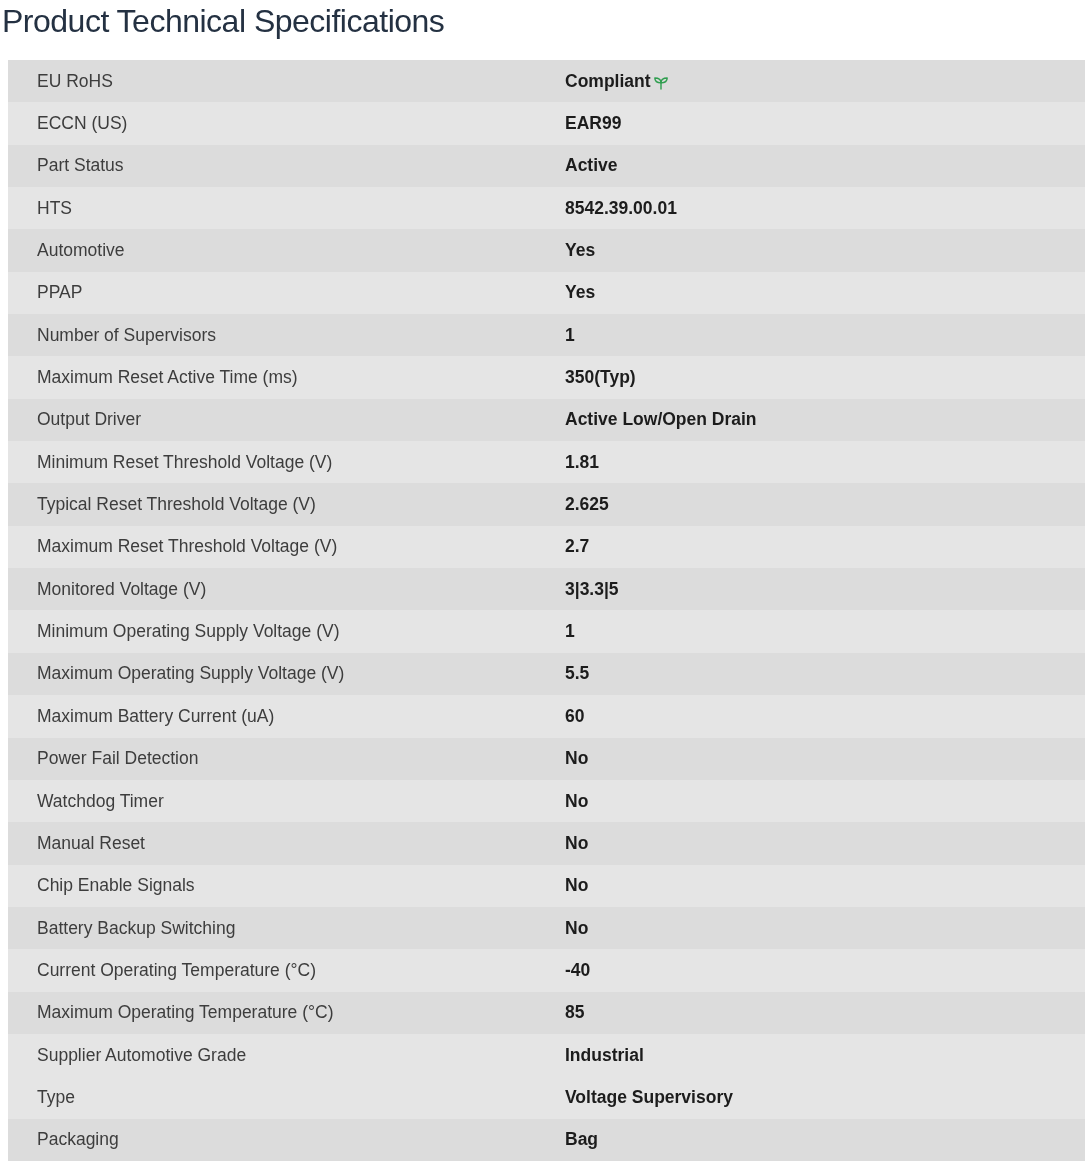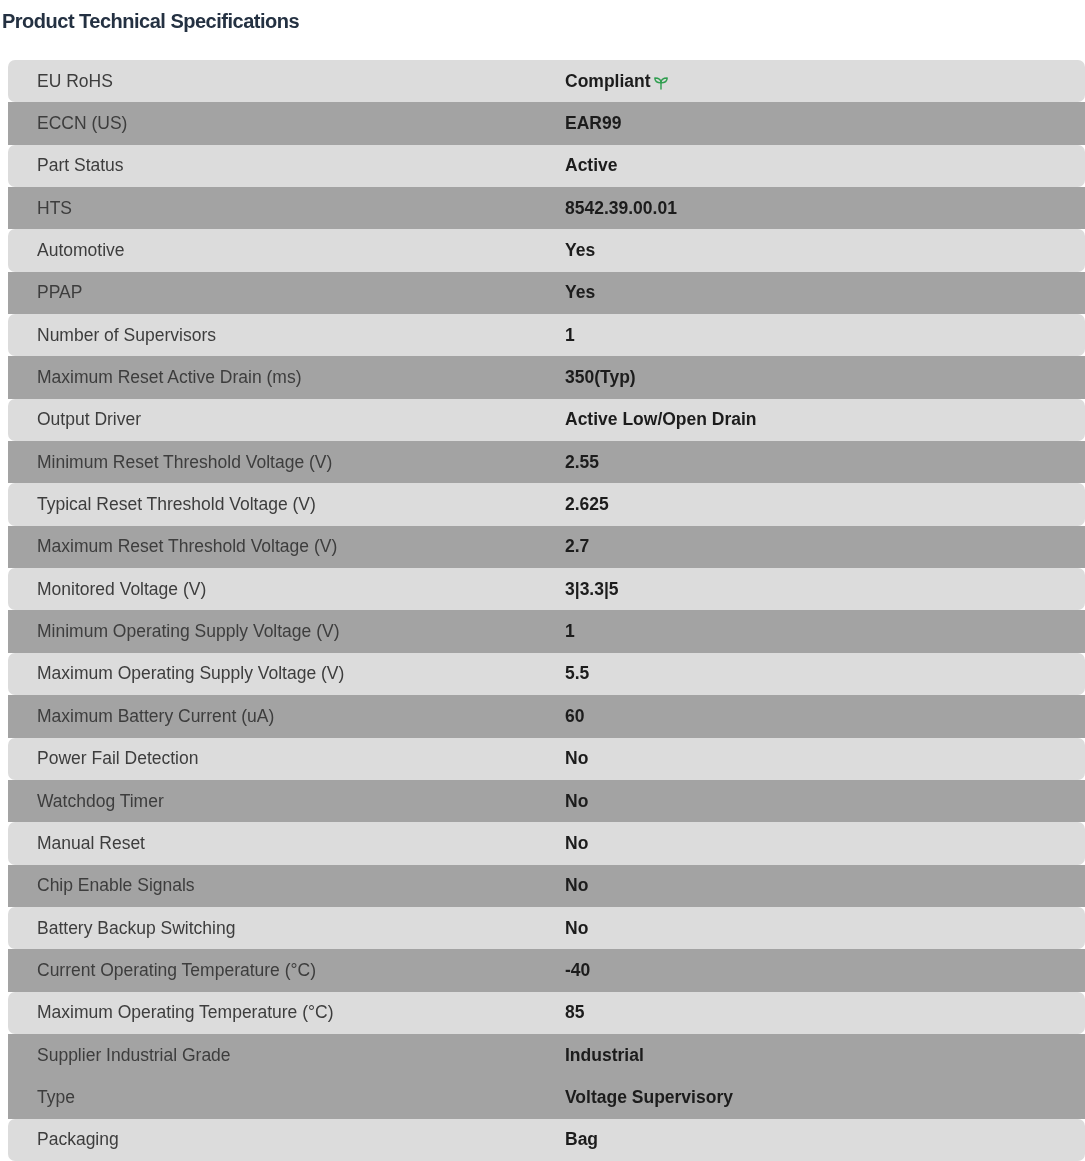--- a/index.html
+++ b/index.html
@@ -7,42 +7,41 @@
     padding: 0;
     background: #ffffff;
     width: 1085px;
     height: 1161px;
     overflow: hidden;
     font-family: "Liberation Sans", sans-serif;
   }
   .page-title {
     margin: 0 17px 20px 0;
     padding: 2px 0 0 2px;
-    font-size: 20px;
+    font-size: 32px;
     line-height: 38px;
-    font-weight: 700;
+    font-weight: 400;
     letter-spacing: -0.5px;
     color: var(--title-color, #243142);
   }
   .spec-table {
     width: 100%;
   }
   .row {
     box-sizing: border-box;
     height: 42.35px;
     margin-left: 8px;
     padding-left: 29px;
     display: grid;
     grid-template-columns: 528px 1fr;
     align-items: center;
-    background: #a3a3a3;
+    background: #e5e5e5;
   }
   .row.shaded {
     background: var(--shaded-color, #dcdcdc);
-    border-radius: 7px;
   }
   .cell.label {
     font-size: 17.5px;
     font-weight: 400;
     color: var(--label-color, #3d3d3d);
     white-space: nowrap;
   }
   .cell.value {
     display: flex;
     align-items: center;
@@ -112,37 +111,37 @@
   </div>
 
   <div class="row shaded">
     <div class="cell label">Number of Supervisors</div>
     <div class="cell value">
       <span class="value-text">1</span>
     </div>
   </div>
 
   <div class="row">
-    <div class="cell label">Maximum Reset Active Drain (ms)</div>
+    <div class="cell label">Maximum Reset Active Time (ms)</div>
     <div class="cell value">
       <span class="value-text">350(Typ)</span>
     </div>
   </div>
 
   <div class="row shaded">
     <div class="cell label">Output Driver</div>
     <div class="cell value">
       <span class="value-text">Active Low/Open Drain</span>
     </div>
   </div>
 
   <div class="row">
     <div class="cell label">Minimum Reset Threshold Voltage (V)</div>
     <div class="cell value">
-      <span class="value-text">2.55</span>
+      <span class="value-text">1.81</span>
     </div>
   </div>
 
   <div class="row shaded">
     <div class="cell label">Typical Reset Threshold Voltage (V)</div>
     <div class="cell value">
       <span class="value-text">2.625</span>
     </div>
   </div>
 
@@ -224,21 +223,21 @@
   </div>
 
   <div class="row shaded">
     <div class="cell label">Maximum Operating Temperature (°C)</div>
     <div class="cell value">
       <span class="value-text">85</span>
     </div>
   </div>
 
   <div class="row">
-    <div class="cell label">Supplier Industrial Grade</div>
+    <div class="cell label">Supplier Automotive Grade</div>
     <div class="cell value">
       <span class="value-text">Industrial</span>
     </div>
   </div>
 
   <div class="row">
     <div class="cell label">Type</div>
     <div class="cell value">
       <span class="value-text">Voltage Supervisory</span>
     </div>

